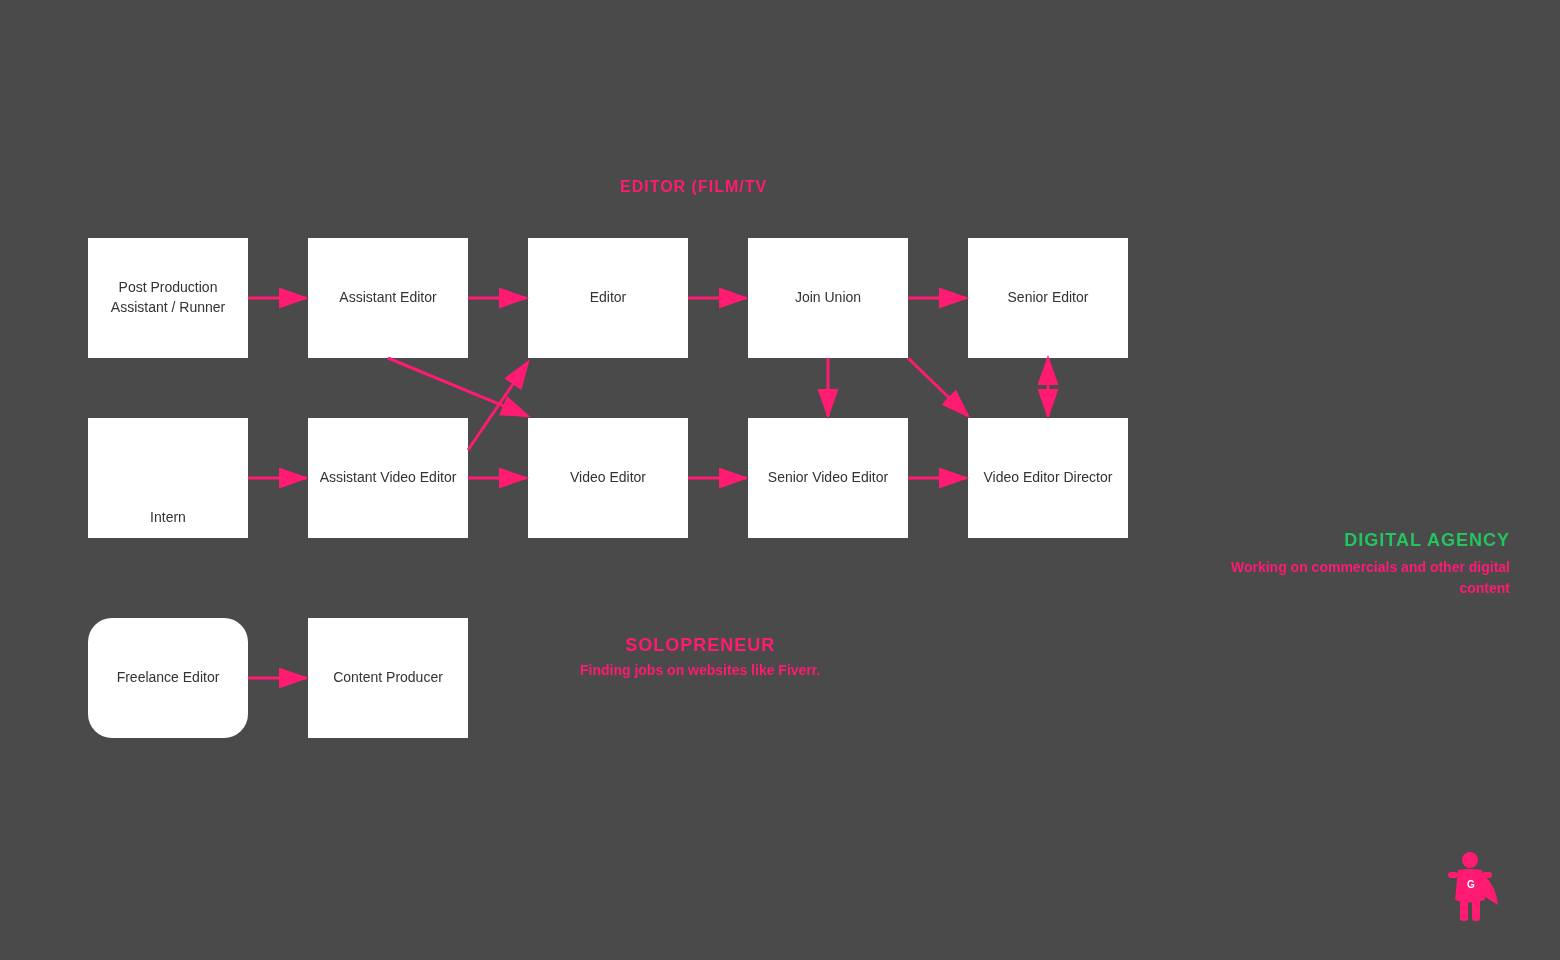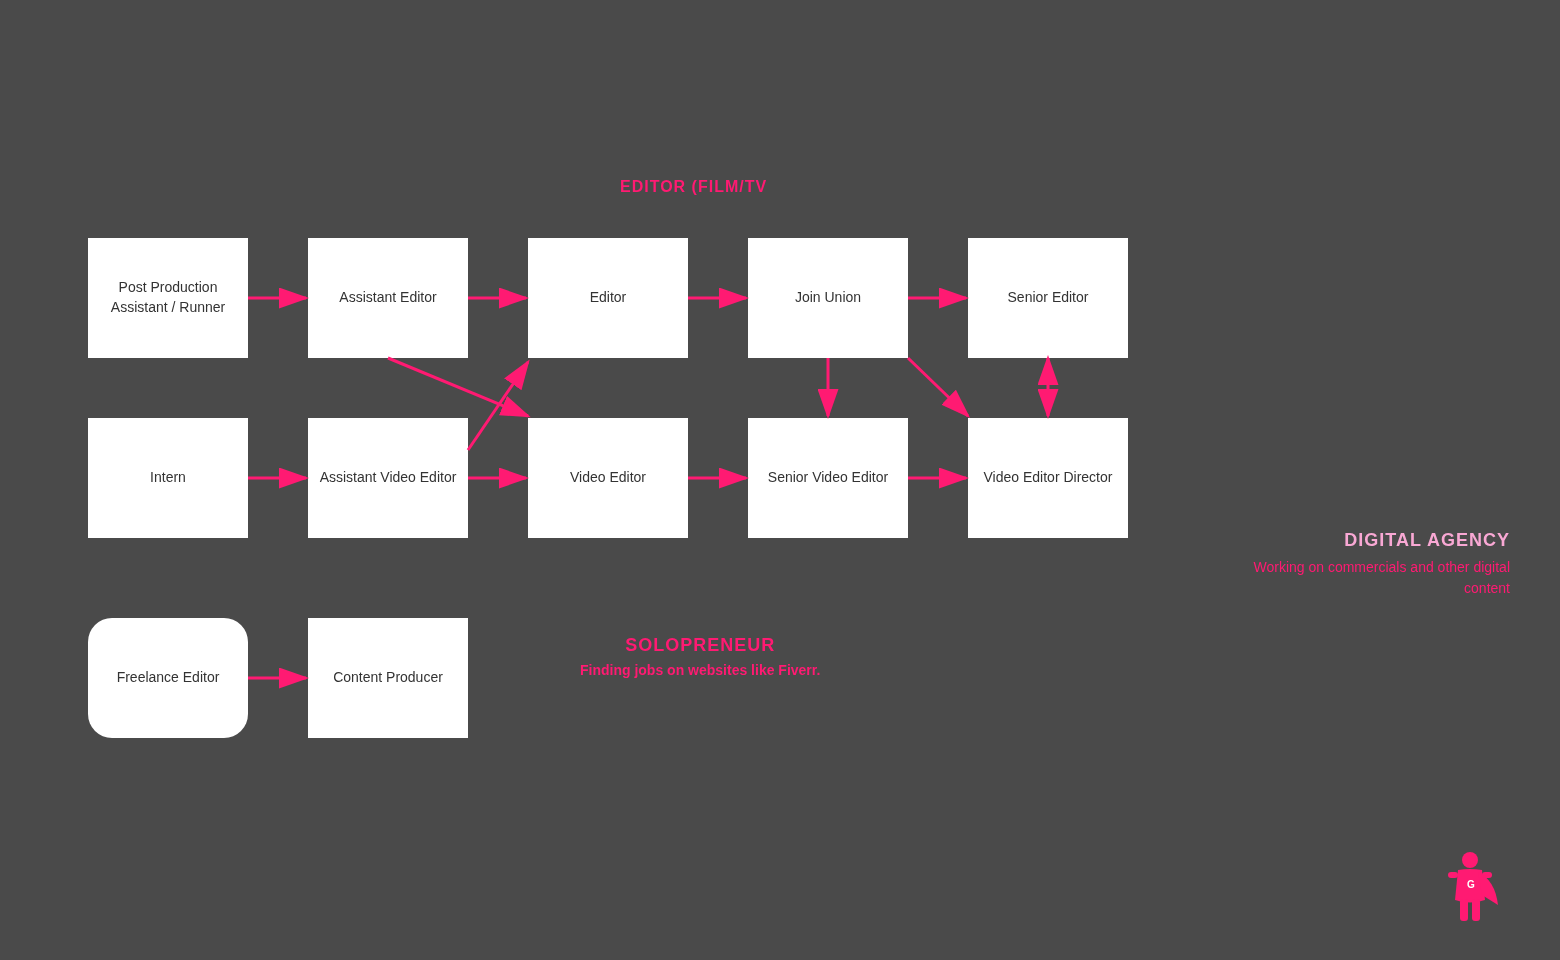--- a/index.html
+++ b/index.html
@@ -78,21 +78,21 @@
       width: 160px; height: 120px;
     }
     .box-senior-editor {
       left: 968px; top: 238px;
       width: 160px; height: 120px;
     }
 
     
     .box-intern {
       left: 88px; top: 418px;
-      width: 160px; height: 120px;
+      width: 160px; height: 120px; align-items: flex-end;
     }
     .box-assistant-video {
       left: 308px; top: 418px;
       width: 160px; height: 120px;
     }
     .box-video-editor {
       left: 528px; top: 418px;
       width: 160px; height: 120px;
     }
     .box-senior-video {
@@ -127,27 +127,27 @@
     
     .digital-agency-section {
       position: absolute;
       right: 50px;
       top: 530px;
       text-align: right;
     }
     .digital-agency-title {
       font-size: 18px;
       font-weight: 900;
-      color: #f9a8d4;
+      color: #22c55e;
       text-transform: uppercase;
       letter-spacing: 1px;
     }
     .digital-agency-desc {
       font-size: 14px;
-      font-weight: 400;
+      font-weight: 700;
       color: #ff1a72;
       margin-top: 6px;
       line-height: 1.5;
     }
 
     
     .solopreneur-section {
       position: absolute;
       left: 580px;
       top: 635px;

